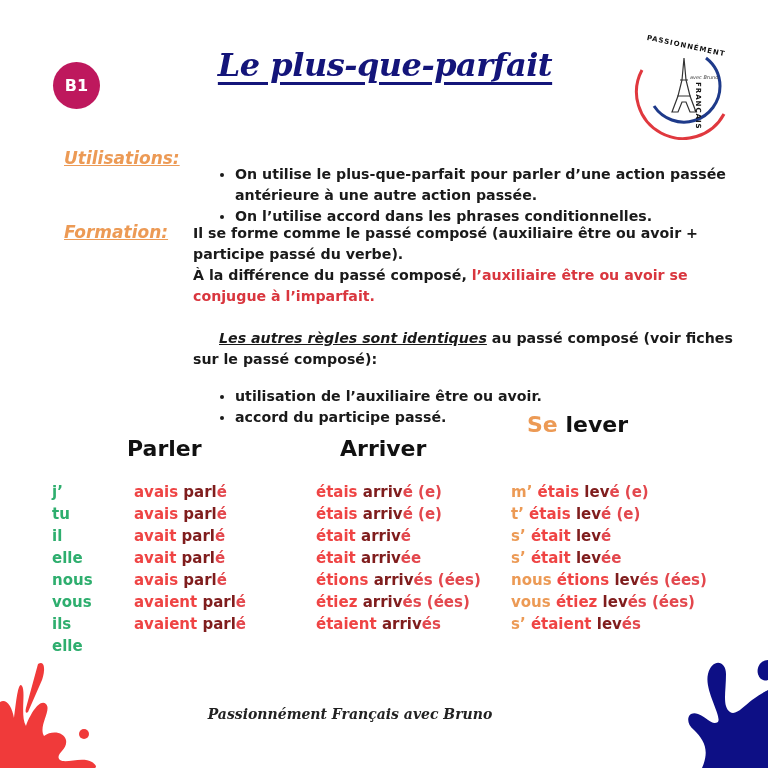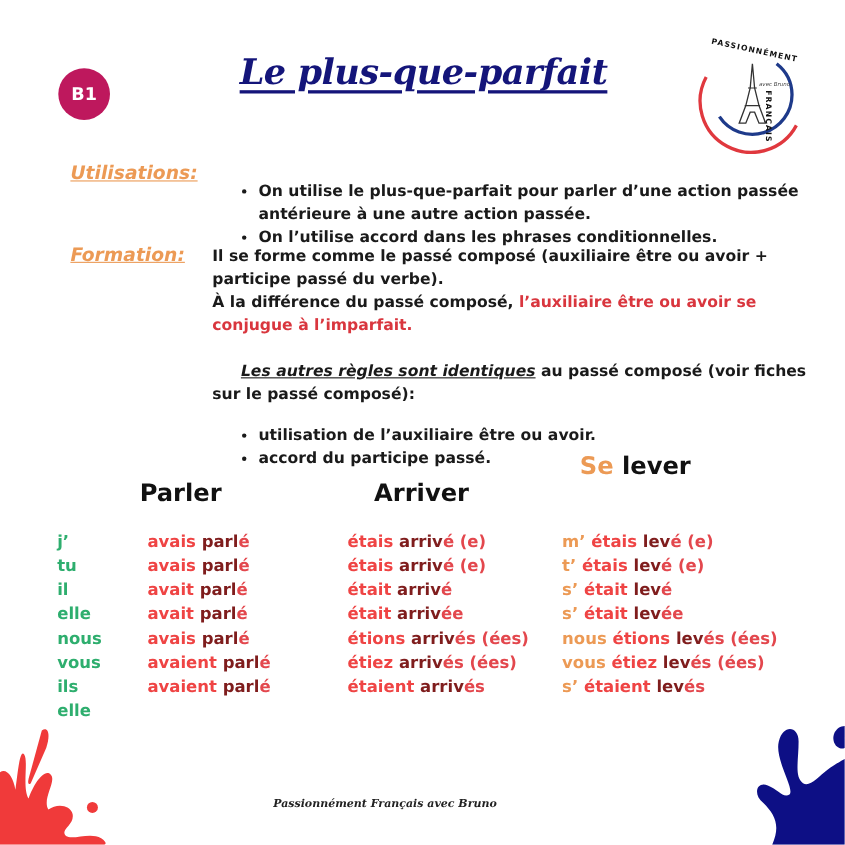--- a/index.html
+++ b/index.html
@@ -18,22 +18,22 @@
   ul.bl li { margin:0; }
   .red { color:#d9363e; }
   .u-it { font-style:italic; text-decoration:underline;margin-left:26px; }
   .verb-head { font-weight:bold; font-size:22px; text-underline-offset:3px; color:#111; }
   .conj { font-weight:bold; font-size:15px; line-height:22px; }
   .pron { color:#2eae6e; }
   .aux { color:#ef4444; }
   .stem { color:#7f1d1d; }
   .end { color:#e3474d; }
   .refl { color:#ec9a55; }
-  .footer { left:0; top:726px; width:700px; text-align:center; font-family:"DejaVu Serif", serif;
-            font-style:italic; font-weight:bold; font-size:10px; color:#222; }
+  .footer { left:0; top:706px; width:700px; text-align:center; font-family:"DejaVu Serif", serif;
+            font-style:italic; font-weight:bold; font-size:14px; color:#222; }
 </style>
 </head>
 <body>
 
 <svg class="abs" style="left:0;top:660px" width="110" height="108" viewBox="0 0 110 108">
   <path fill="#f03a3a" d="M0,108 L0,42 C6,38 12,46 14,58 C16,44 18,20 22,26 C26,32 20,56 26,66 C30,54 40,38 46,44 C52,50 38,66 44,76 C52,70 64,72 66,80 C68,90 54,94 60,100 C66,104 82,96 92,102 C98,106 96,108 94,108 Z"></path>
   <path fill="#f03a3a" d="M38,4 C44,0 46,8 42,20 L28,52 C26,54 25,52 26,48 Z"></path>
   <circle cx="86" cy="99" r="0" fill="#f03a3a"></circle>
   <circle cx="84" cy="74" r="5" fill="#f03a3a"></circle>
 </svg>

